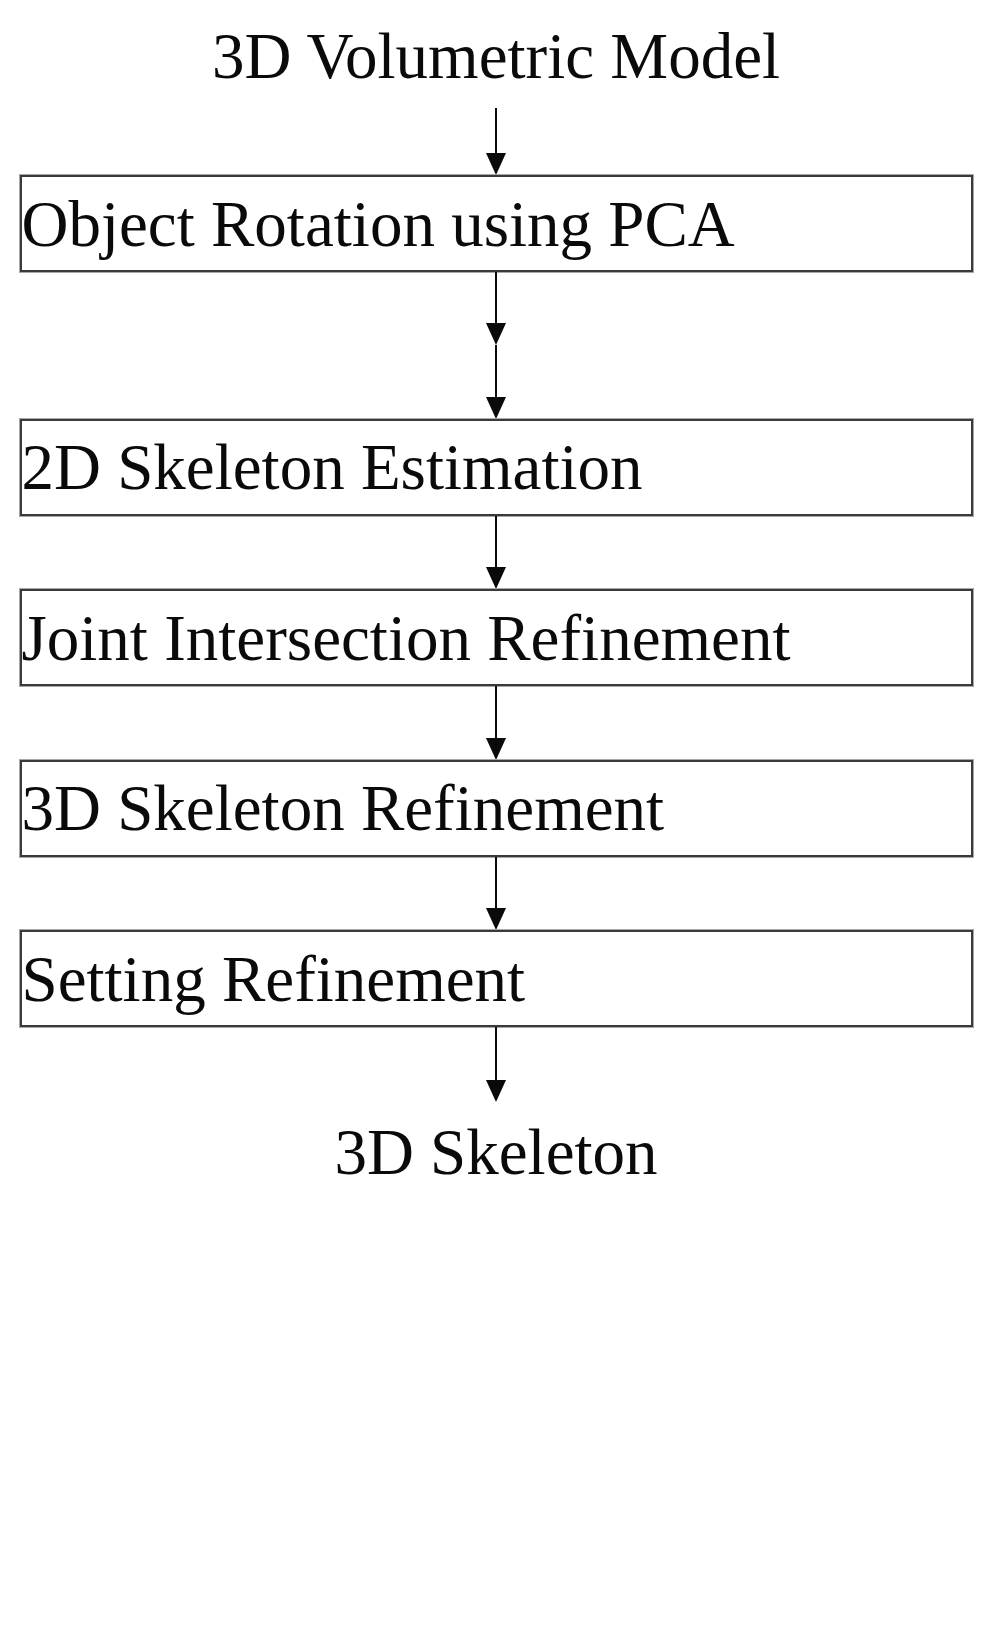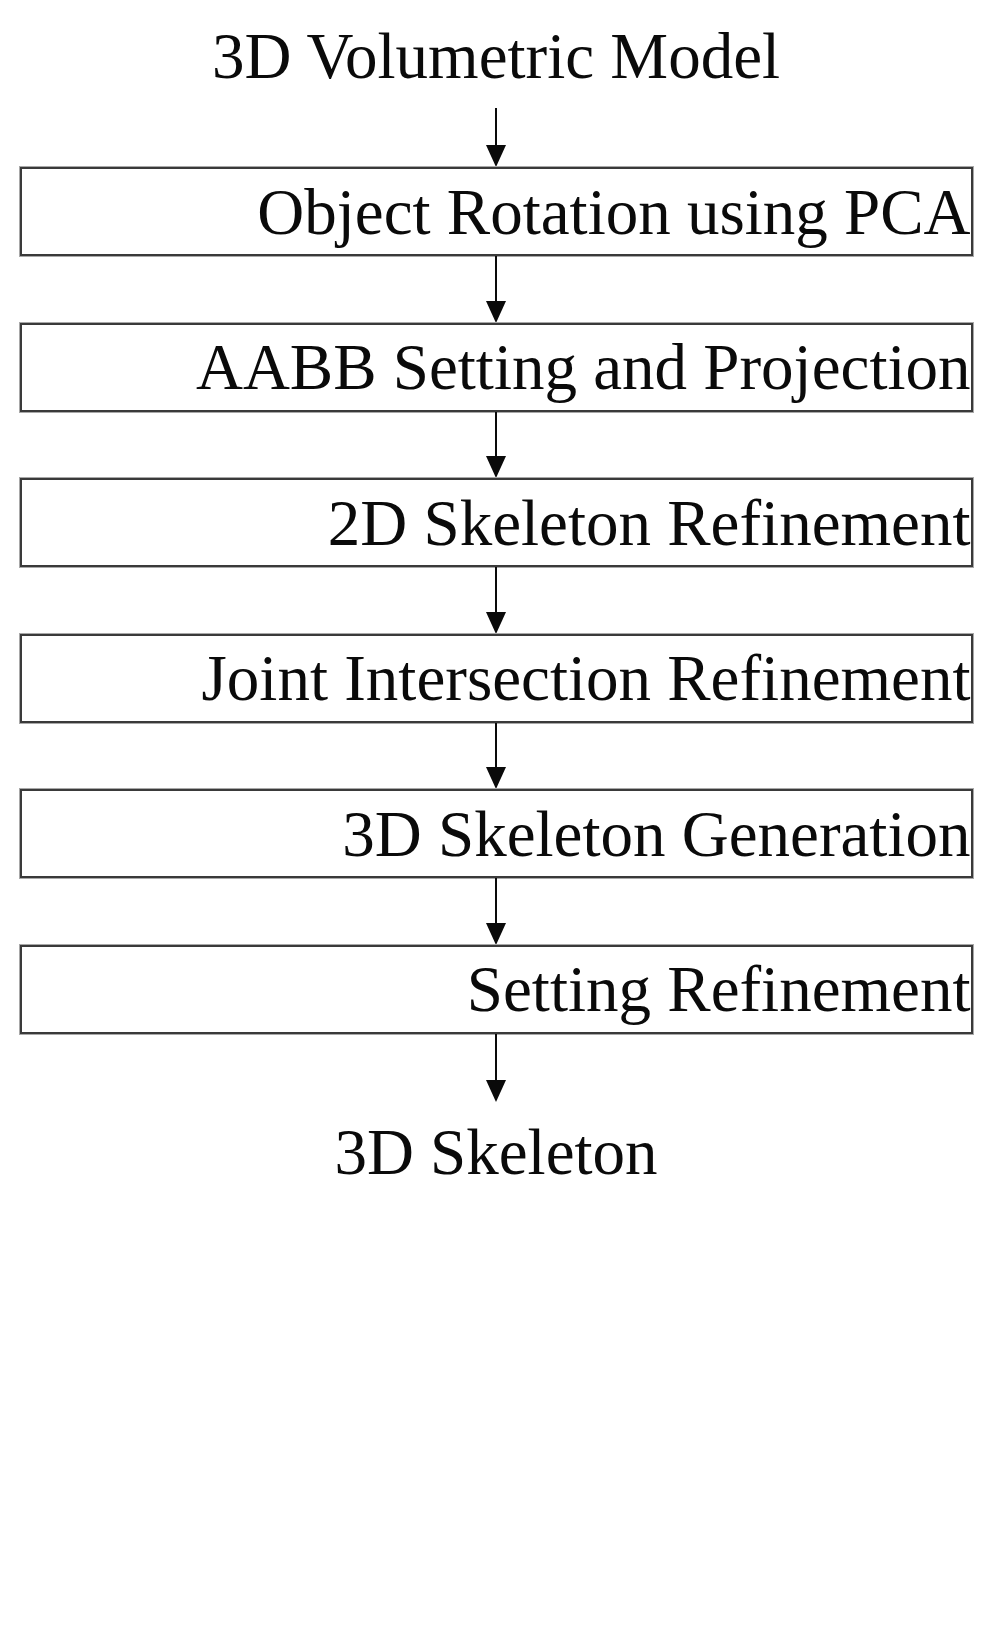--- a/index.html
+++ b/index.html
@@ -40,21 +40,21 @@
   }
   .process-box {
     box-sizing: border-box;
     width: 953px;
     height: 126px;
     border: 2px solid #3a3a3a;
     outline: 1px solid #a8a8a8;
     background: #ffffff;
     display: flex;
     align-items: center;
-    justify-content: flex-end;
+    justify-content: flex-start;
   }
   .process-box .box-label {
     font-size: 65px;
     line-height: 70px;
     white-space: nowrap;
     color: #0a0a0a;
   }
   .arrow {
     display: flex;
     flex-direction: column;
@@ -92,49 +92,46 @@
 
   <div class="process-box">
     <span class="box-label">Object Rotation using PCA</span>
   </div>
 
   <div class="arrow arrow-mid">
     <div class="arrow-shaft"></div>
     <div class="arrowhead"></div>
   </div>
 
-  <div class="process-box">
-    <span class="box-label">AABB Setting and Projection</span>
-  </div>
 
   <div class="arrow arrow-mid">
     <div class="arrow-shaft"></div>
     <div class="arrowhead"></div>
   </div>
 
   <div class="process-box">
-    <span class="box-label">2D Skeleton Refinement</span>
+    <span class="box-label">2D Skeleton Estimation</span>
   </div>
 
   <div class="arrow arrow-mid">
     <div class="arrow-shaft"></div>
     <div class="arrowhead"></div>
   </div>
 
   <div class="process-box">
     <span class="box-label">Joint Intersection Refinement</span>
   </div>
 
   <div class="arrow arrow-mid">
     <div class="arrow-shaft"></div>
     <div class="arrowhead"></div>
   </div>
 
   <div class="process-box">
-    <span class="box-label">3D Skeleton Generation</span>
+    <span class="box-label">3D Skeleton Refinement</span>
   </div>
 
   <div class="arrow arrow-mid">
     <div class="arrow-shaft"></div>
     <div class="arrowhead"></div>
   </div>
 
   <div class="process-box">
     <span class="box-label">Setting Refinement</span>
   </div>

